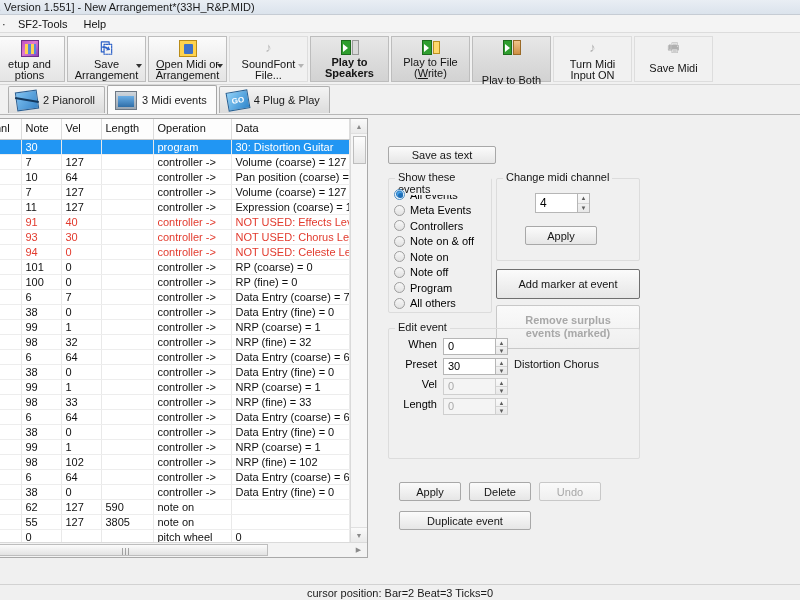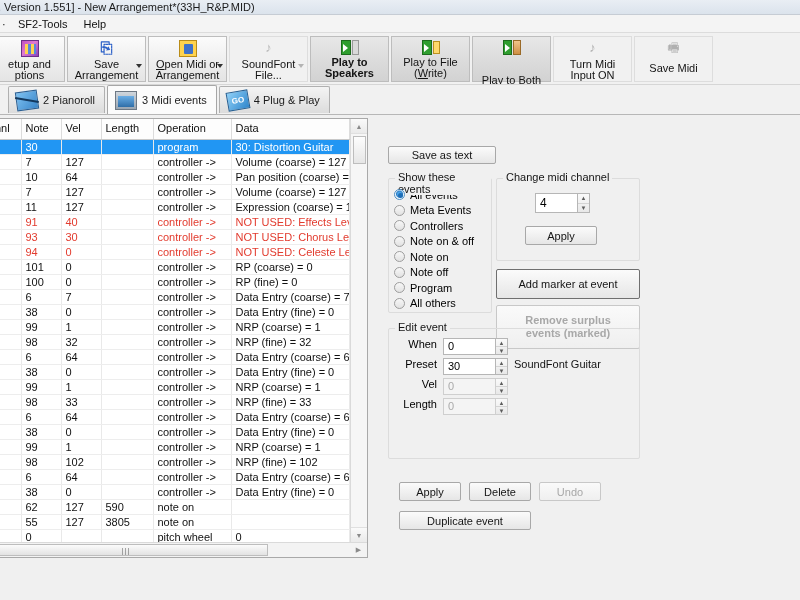--- a/index.html
+++ b/index.html
@@ -680,21 +680,21 @@
             </div>
             <div class="edit-row">
               <span class="elbl">Preset</span>
               <div class="spin small">
                 <div class="sv">30</div>
                 <div class="sb">
                   <i>▲</i>
                   <i>▼</i>
                 </div>
               </div>
-              <span class="lbl">SoundFont Guitar</span>
+              <span class="lbl">Distortion Chorus</span>
             </div>
             <div class="edit-row">
               <span class="elbl">Vel</span>
               <div class="spin small dis">
                 <div class="sv">0</div>
                 <div class="sb">
                   <i>▲</i>
                   <i>▼</i>
                 </div>
               </div>
@@ -713,13 +713,16 @@
 
         <div class="btn btn-apply">Apply</div>
         <div class="btn btn-delete">Delete</div>
         <div class="btn disabled btn-undo">Undo</div>
         <div class="btn btn-dup">Duplicate event</div>
       </div>
 
     </div>
   </div>
 
+  <div class="statusbar">
+    <span>cursor position: Bar=2 Beat=3 Ticks=0</span>
+  </div>
 </div>
 
 </body></html>

